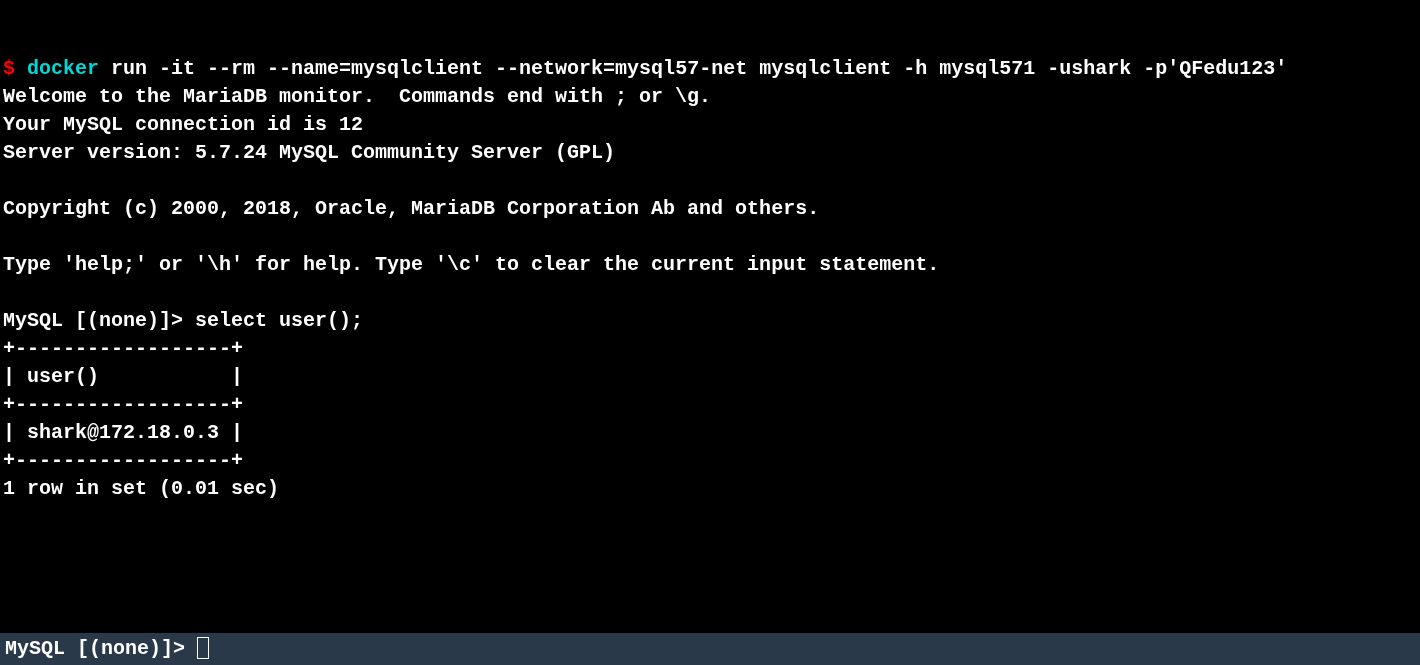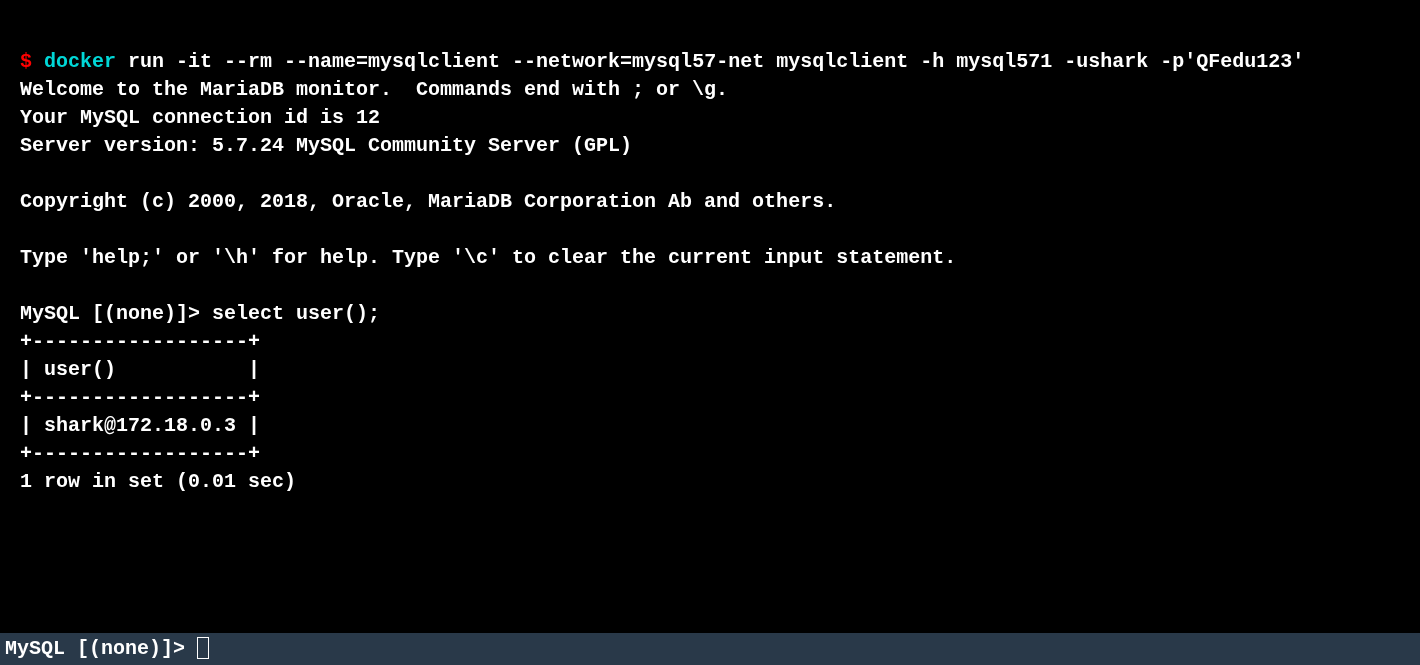--- a/index.html
+++ b/index.html
@@ -12,23 +12,24 @@
       color: #ffffff;
       font-family: 'Consolas', 'Monaco', 'Courier New', monospace;
       font-size: 20px;
       font-weight: bold;
       line-height: 1.4;
       width: 1420px;
       height: 665px;
       overflow: hidden;
     }
     .terminal {
-      padding: 20px;
+      padding: 3px;
       white-space: pre-wrap;
       word-wrap: break-word;
+      margin-top: 24px;
     }
     .prompt-dollar {
       color: #ff0000;
     }
     .command-keyword {
       color: #00d7d7;
     }
     .command-args {
       color: #ffffff;
     }

